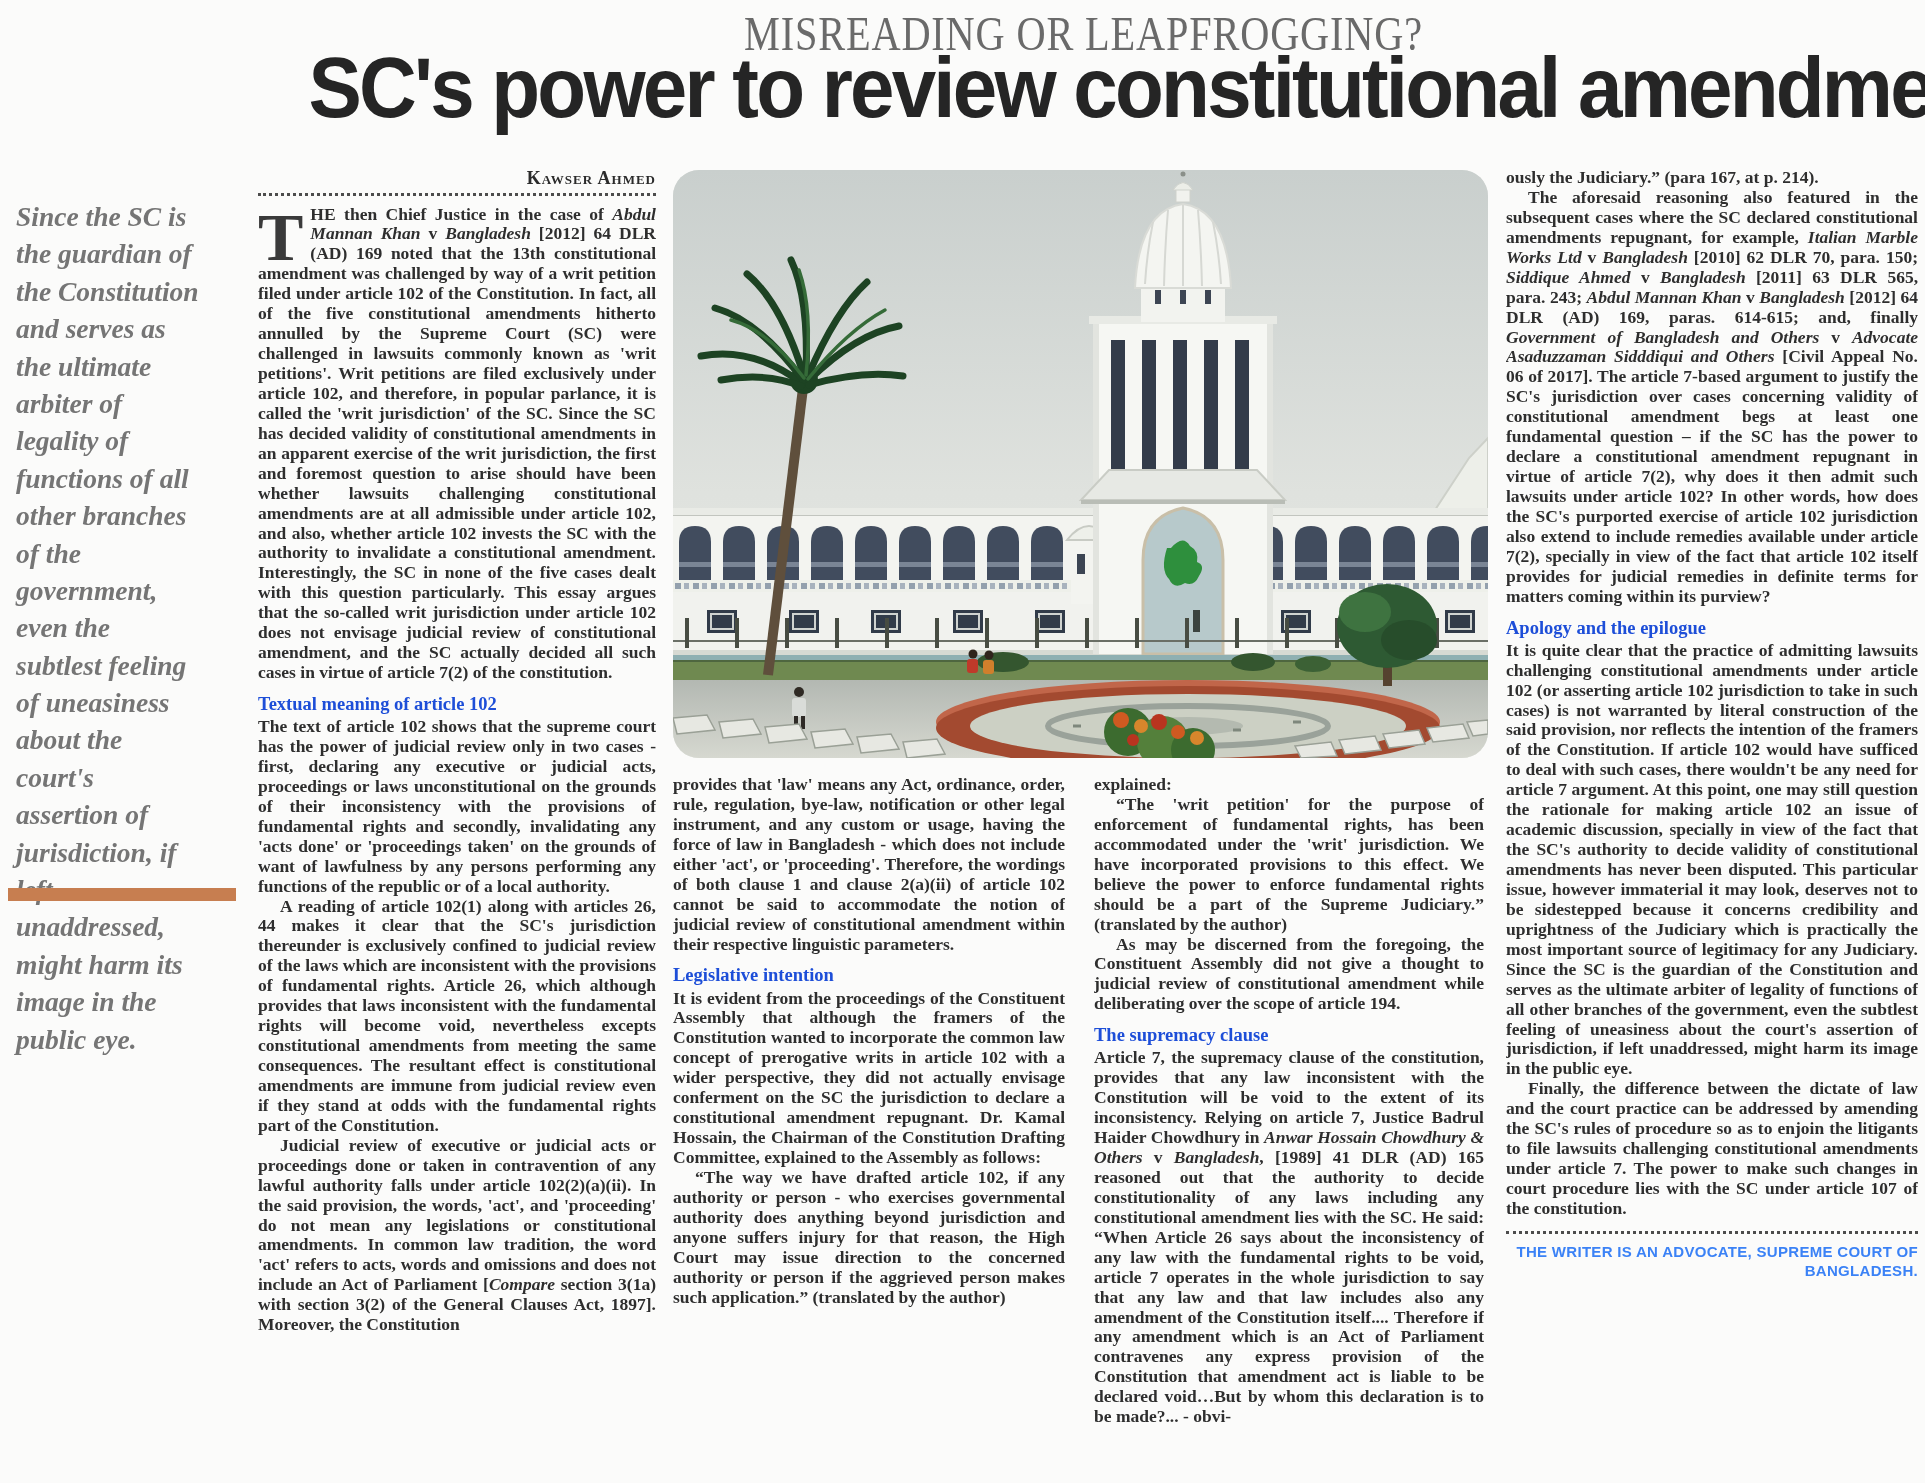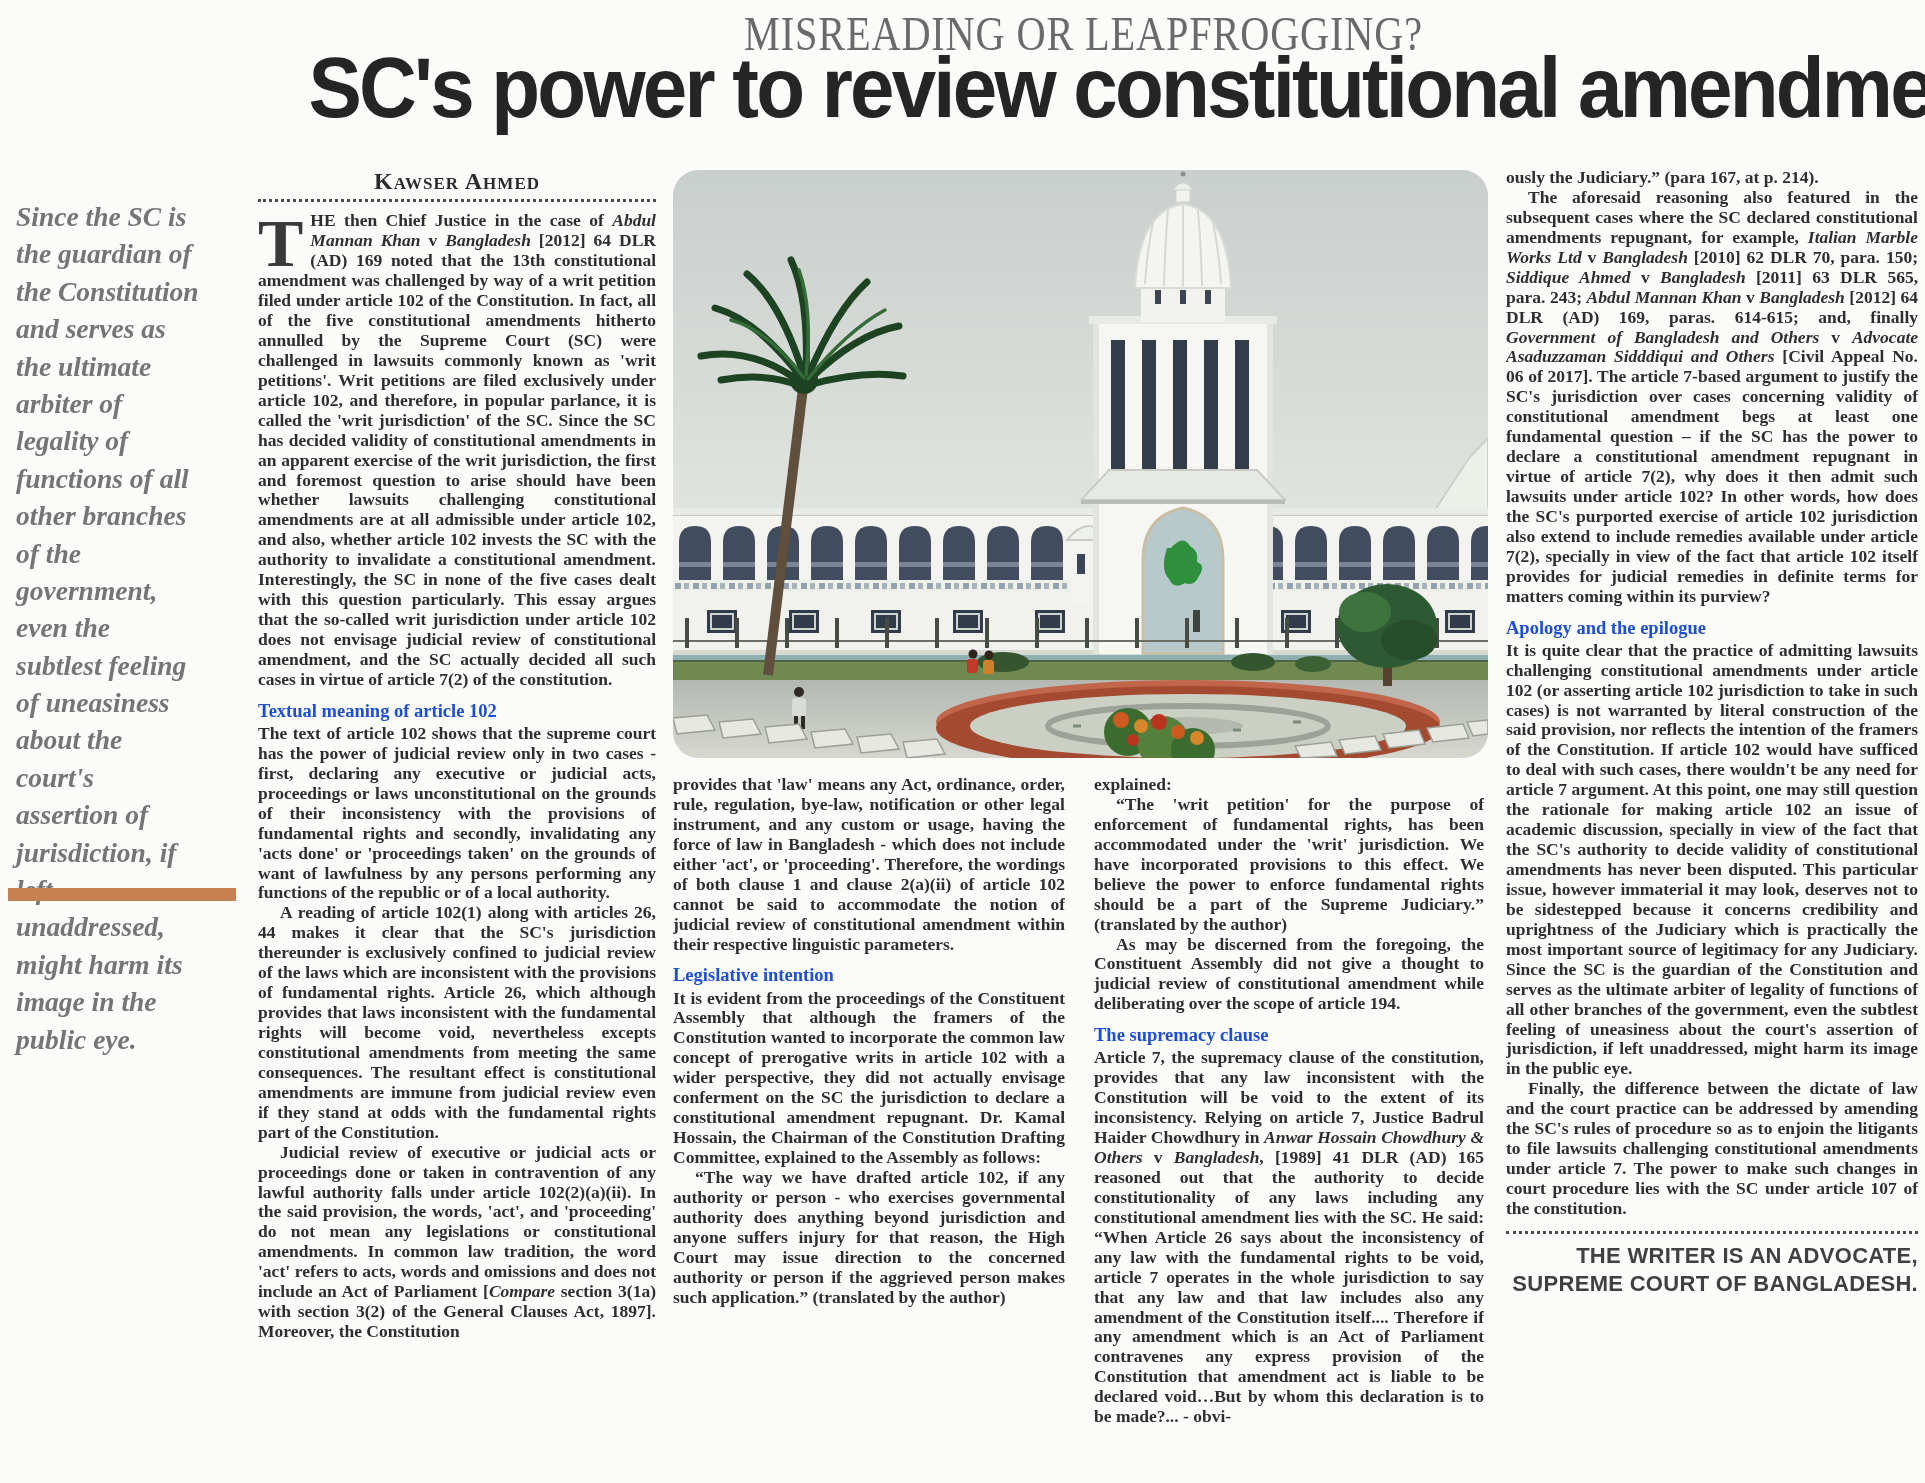--- a/index.html
+++ b/index.html
@@ -26,37 +26,37 @@
               font-size:27.5px;line-height:1.36;color:#757575;text-align:left;}
   .orange-bar{position:absolute;left:8px;top:888px;width:228px;height:13px;background:#c77e50;}
 
   
   .col{position:absolute;text-align:justify;font-size:17.5px;line-height:1.14;}
   .col1{left:258px;top:168px;width:398px;height:1305px;overflow:hidden;}
   .col2{left:673px;top:775px;width:392px;height:702px;overflow:hidden;}
   .col3{left:1094px;top:775px;width:390px;height:702px;overflow:hidden;}
   .col4{left:1506px;top:168px;width:412px;height:1310px;overflow:hidden;}
 
-  .byline{font-variant:small-caps;font-weight:700;font-size:24px;letter-spacing:1px;color:#2b2b2b;
-          border-bottom:3px dotted #4c4c4c;padding-bottom:4px;margin-bottom:9px;text-align:center;}
+  .byline{font-variant:small-caps;font-weight:700;font-size:18px;letter-spacing:1px;color:#2b2b2b;
+          border-bottom:3px dotted #4c4c4c;padding-bottom:4px;margin-bottom:9px;text-align:right;}
 
   .para{margin:0;font-weight:bold;}
   .para.ind{text-indent:22px;}
   .sub-head{font-size:18.5px;font-weight:700;margin:11px 0 2px;color:#1d4ed8;text-align:left;}
   .dropcap{float:left;font-size:68px;line-height:.78;padding:6px 7px 0 0;color:#3a3a3a;}
 
   
   .photo{position:absolute;left:673px;top:170px;width:815px;height:588px;margin:0;
          border-radius:26px;overflow:hidden;background:#dfe2de;}
   .photo svg{display:block;}
 
   
   .credit{margin-top:12px;border-top:3px dotted #4c4c4c;padding-top:8px;text-align:right;
-          font-family:"Liberation Sans",sans-serif;font-weight:700;font-size:22px;
-          line-height:1.3;color:#404040;letter-spacing:.3px;}
+          font-family:"Liberation Sans",sans-serif;font-weight:700;font-size:15px;
+          line-height:1.3;color:#3b82f6;letter-spacing:.3px;}
 </style>
 </head>
 <body>
 
 <div class="page">
 
 
   <div class="kicker">MISREADING OR LEAPFROGGING?</div>
   <h1 class="headline">SC's power to review constitutional amendment</h1>
 

